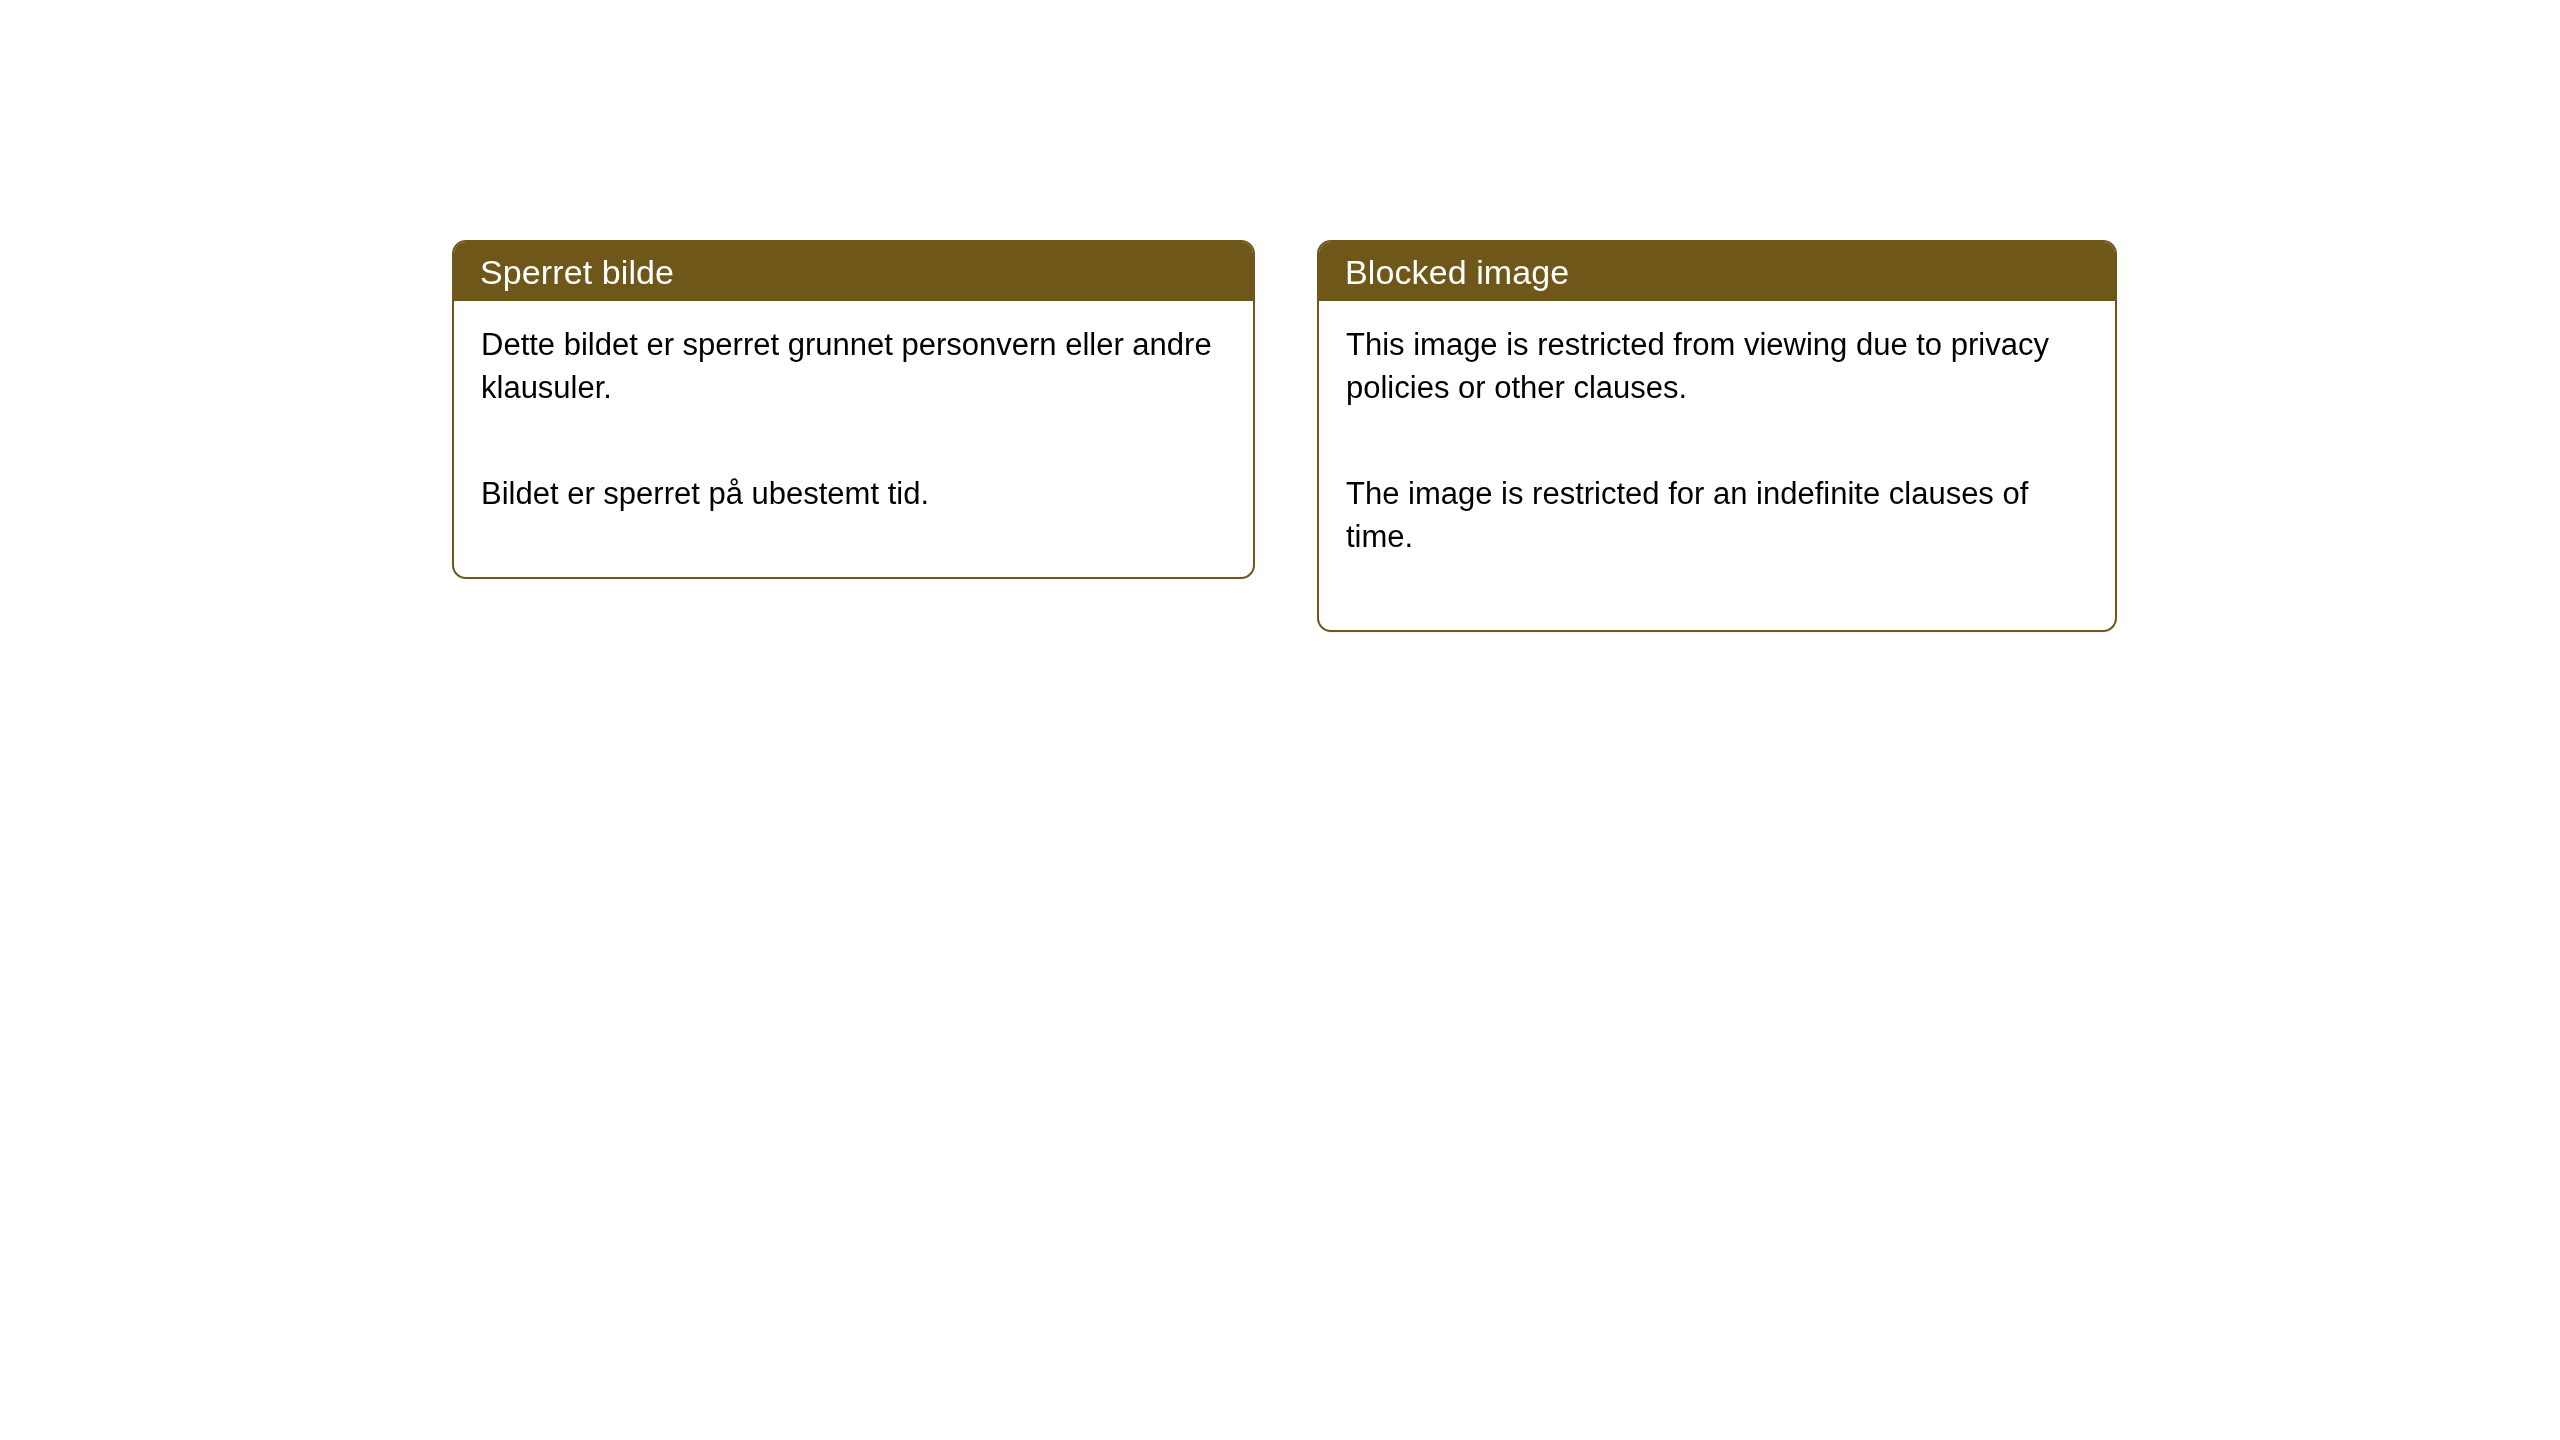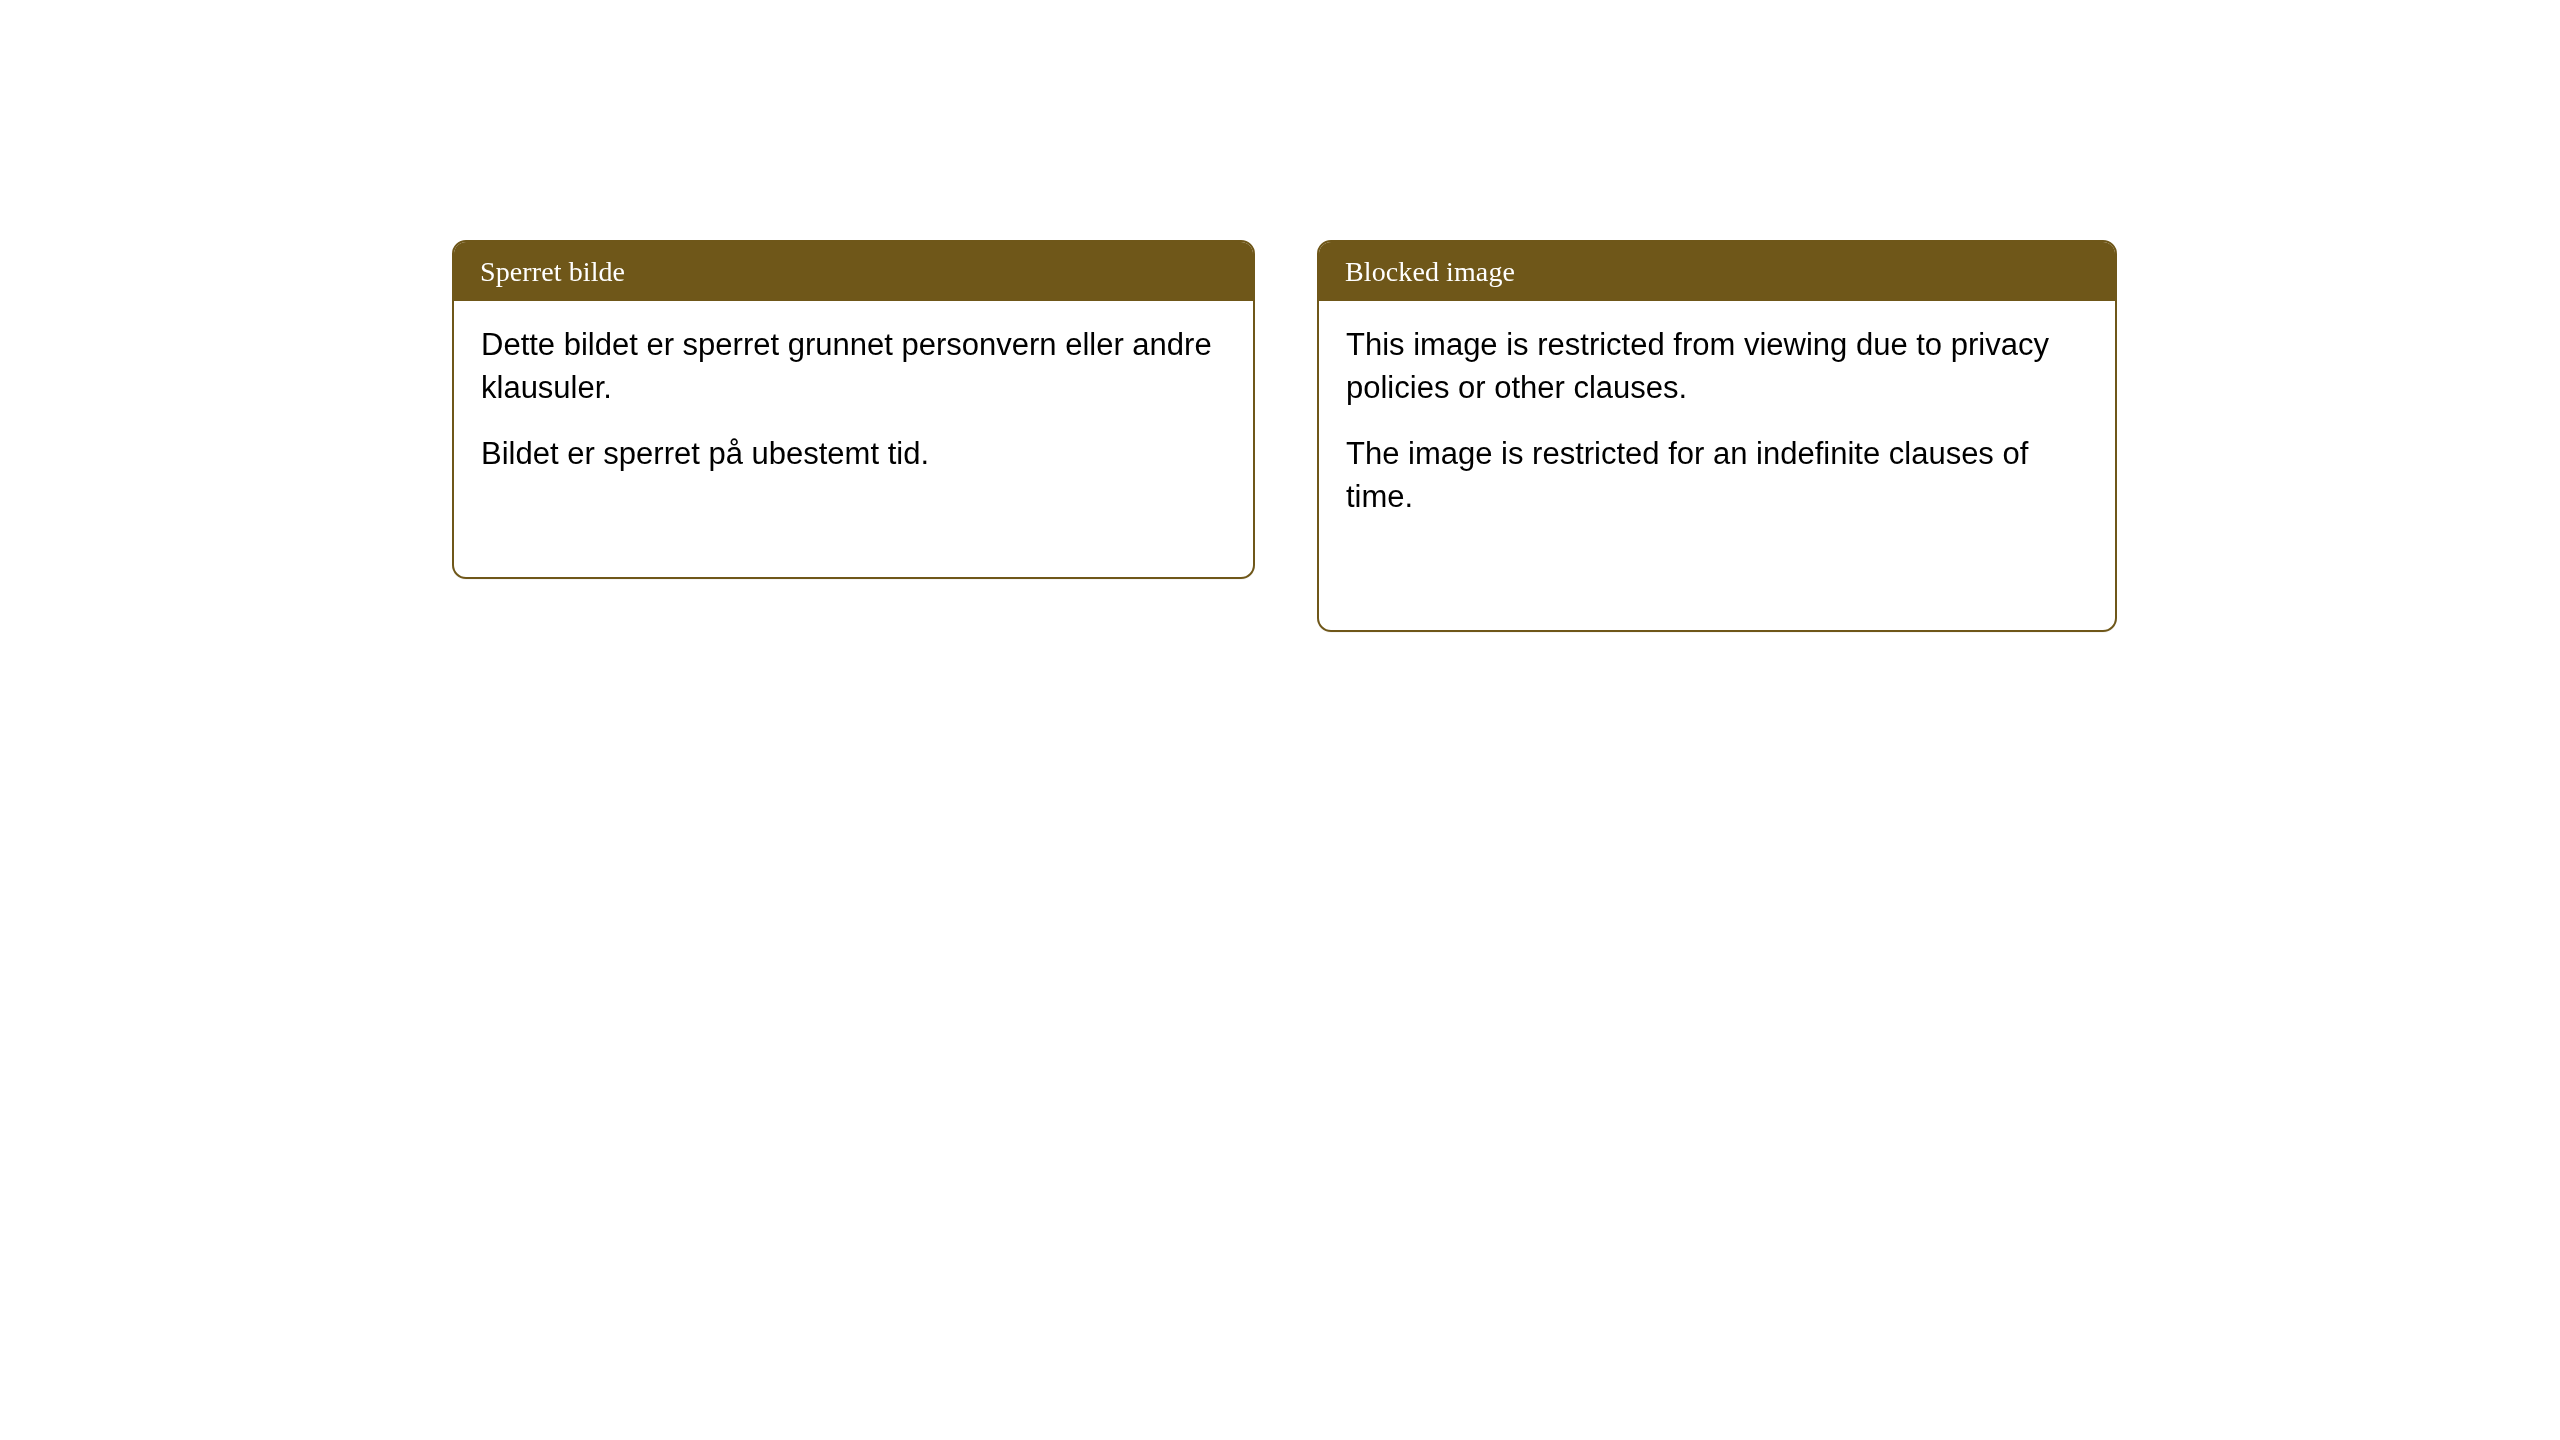--- a/index.html
+++ b/index.html
@@ -57,45 +57,45 @@
     background: #6f5719;
     height: 59px;
     display: flex;
     align-items: center;
     padding: 0 0 0 26px;
     box-sizing: border-box;
   }
 
   .card-title {
     color: #ffffff;
-    font-size: 28px;
+    font-size: 34px;
     font-weight: 400;
     line-height: 1;
     letter-spacing: 0.1px;
     white-space: nowrap;
-    font-family: Liberation Serif, serif;
+    font-family: Liberation Sans, sans-serif;
   }
 
   .card-body {
     padding: 22px 20px 0 27px;
     box-sizing: border-box;
   }
 
   .card-paragraph {
     color: #000000;
     font-size: 31px;
     line-height: 43px;
     font-weight: 400;
     margin: 0;
     font-family: "Liberation Sans", sans-serif;
     white-space: pre-wrap;
   }
 
   .card-paragraph + .card-paragraph {
-    margin-top: 23px;
+    margin-top: 63px;
   }
 </style>
 </head>
 <body>
 
 <div id="stage">
 
   <div class="notice-row">
 
     <section class="notice-card card-no">

